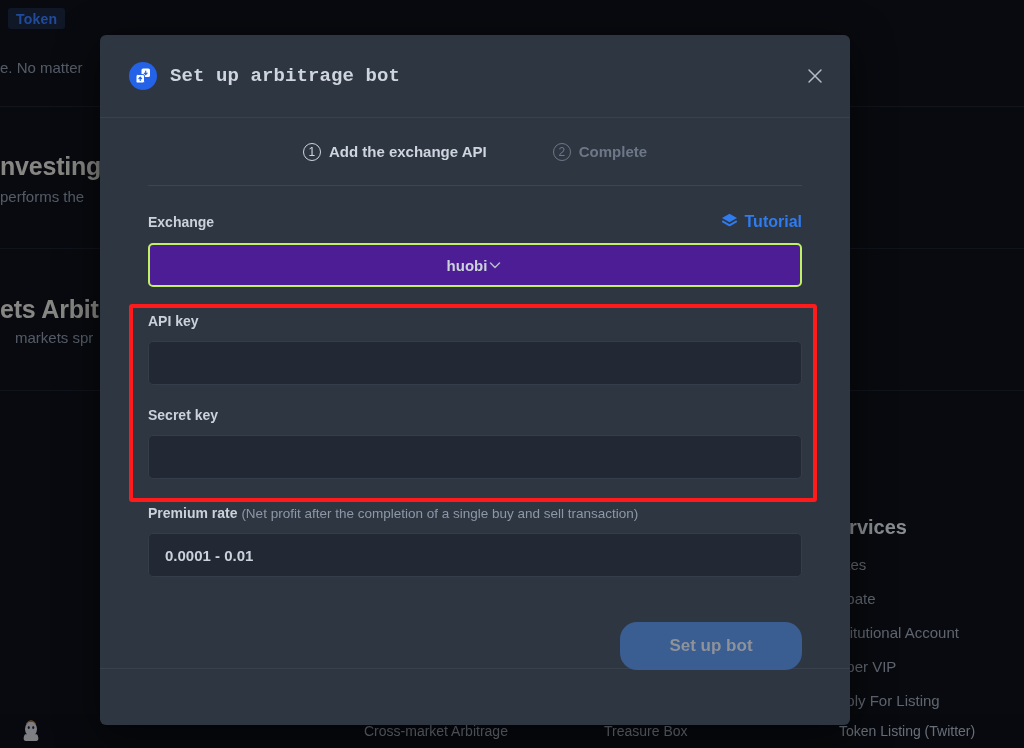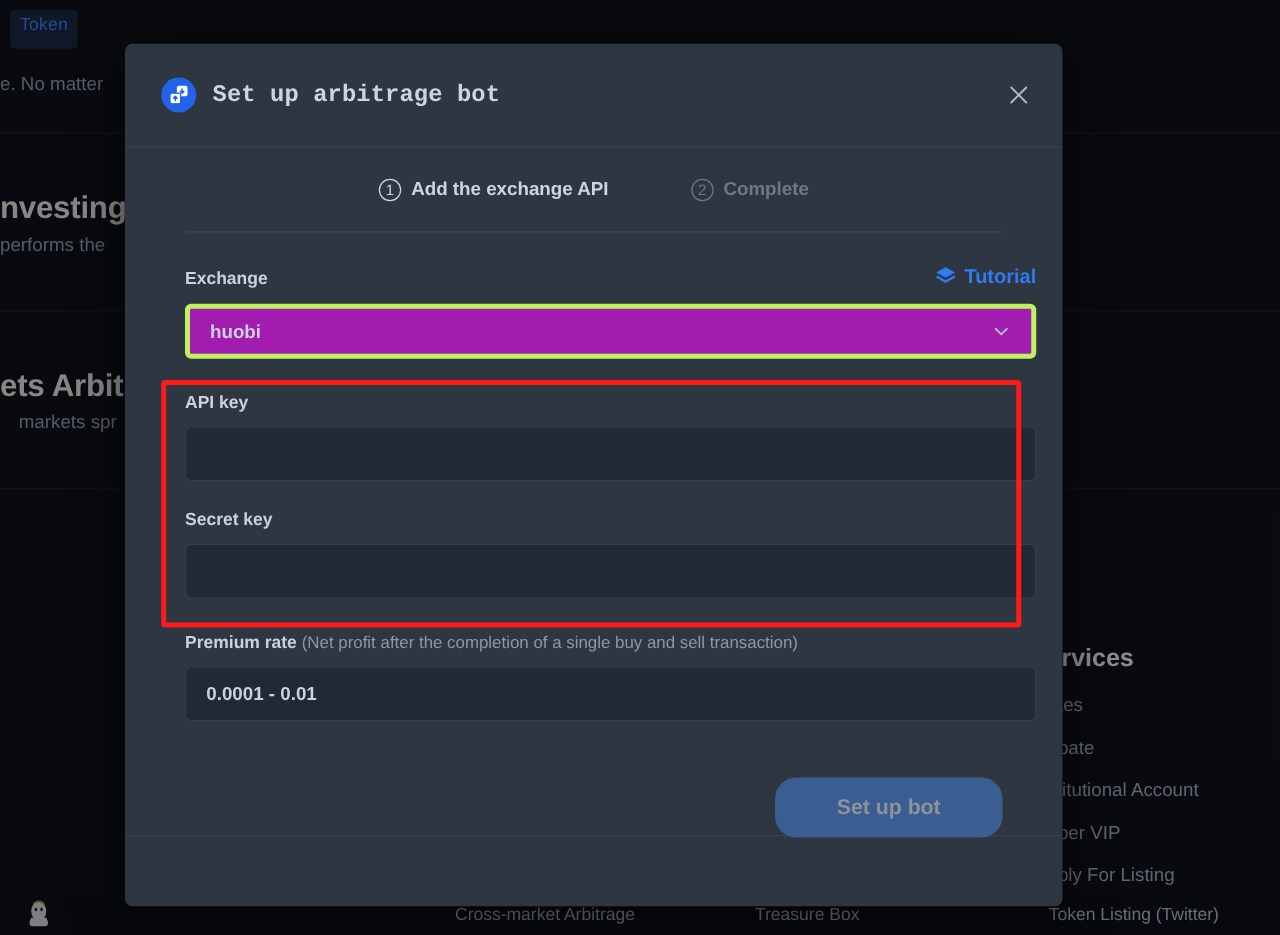--- a/index.html
+++ b/index.html
@@ -10,22 +10,22 @@
     overflow: hidden;
   }
   .page { position: relative; width: 1024px; height: 748px; background: #0d1017; }
 
   
   .bg-layer { position: absolute; inset: 0; }
 
   .token-badge {
     position: absolute; left: 8px; top: 8px;
     background: #18223a; color: #2f6fe4;
-    font-size: 14px; font-weight: normal;
-    padding: 3px 8px 12px 8px; border-radius: 3px;
+    font-size: 14px; font-weight: bold;
+    padding: 3px 8px 2px 8px; border-radius: 3px;
     letter-spacing: .2px;
   }
 
   .bg-block { position: absolute; left: 0; }
   .bg-sub {
     color: #7d8798; font-size: 15px; white-space: nowrap;
   }
   .bg-head {
     color: #c6c6c2; font-size: 25px; font-weight: bold; white-space: nowrap;
     letter-spacing: -.2px;
@@ -95,21 +95,21 @@
     border: 1.4px solid #cfd5de; color: #cfd5de;
     font-size: 12px; display: flex; align-items: center; justify-content: center;
     line-height: 1; font-weight: normal;
   }
   .step-num.inactive { border-color: #6d7787; color: #6d7787; }
   .step-label { color: #cfd5de; font-size: 15px; font-weight: bold; }
   .step-label.inactive { color: #6d7787; font-weight: bold; text-align: right; }
 
   .steps-divider { height: 1px; background: #3d4551; margin: 0 48px; }
 
-  .modal-body { padding: 27px 21px 0 48px; position: relative; }
+  .modal-body { padding: 27px 48px 0 48px; position: relative; }
 
   .field-row {
     display: flex; align-items: center; justify-content: space-between;
     margin-bottom: 12px;
   }
   .label { color: #ccd2db; font-size: 14px; font-weight: bold; }
   .label-note { color: #8d97a6; font-size: 13.5px; font-weight: normal; }
   .tutorial {
     display: flex; align-items: flex-start; gap: 7px;
     color: #2f7bf0; font-size: 16px; font-weight: bold; cursor: pointer;
@@ -117,22 +117,22 @@
 
   .input {
     width: 100%; height: 44px;
     background: #222834; border: 1px solid #353d4a; border-radius: 5px;
     color: #ccd2db; font-size: 15px; font-weight: bold;
     padding: 0 16px; outline: none;
     font-family: "Liberation Sans", sans-serif;
   }
   .input::placeholder { color: #ccd2db; }
   .select {
-    display: flex; align-items: center; justify-content: space-between;
-    height: 44px; background: #a21caf; border: 4px solid #bef264;
+    display: flex; align-items: center; justify-content: center;
+    height: 44px; background: #4c1d95; border: 2px solid #bef264;
     border-radius: 5px; padding: 0 16px; cursor: pointer;
   }
   .select-value { color: #ccd2db; font-size: 15px; font-weight: bold; }
 
   .gap { height: 26px; }
   .gap-sm { height: 22px; }
 
   .keys-group { position: relative; }
   .highlight-box {
     position: absolute; left: -19px; top: -9px;

